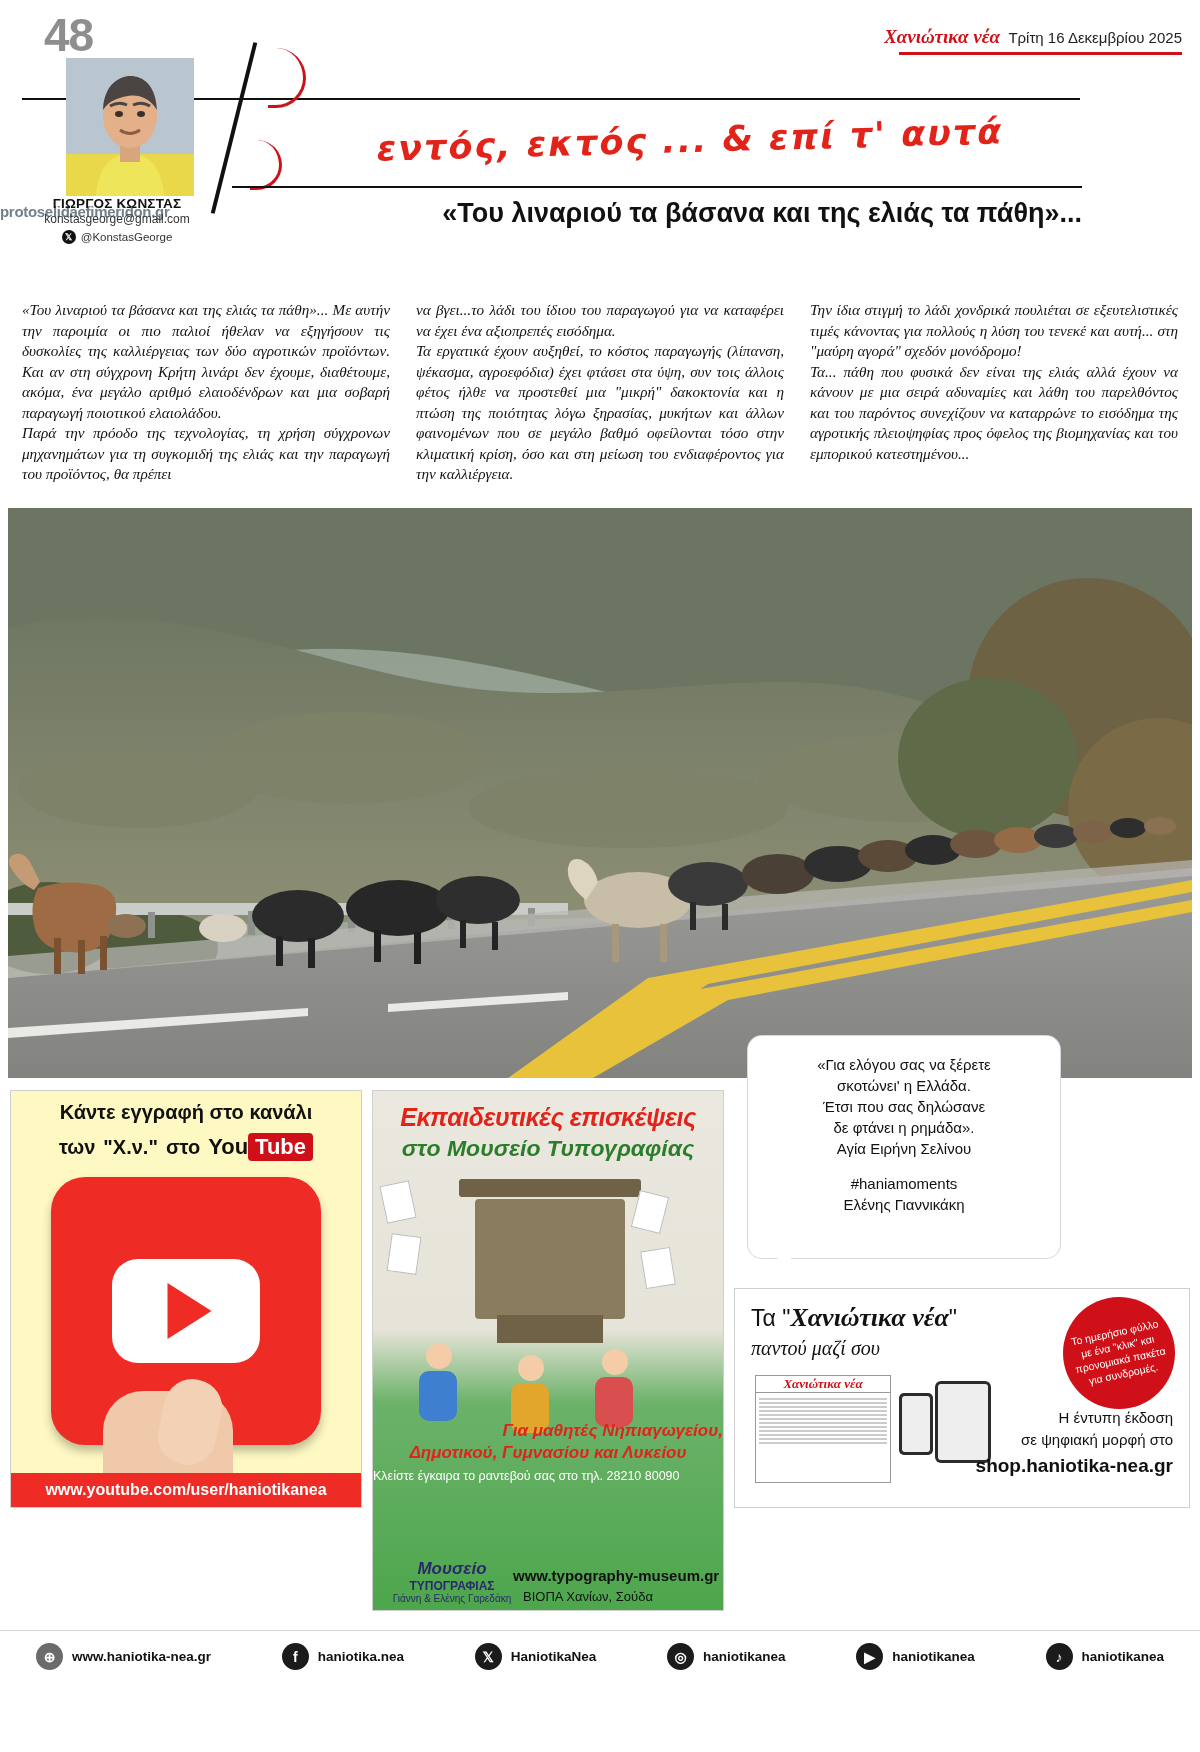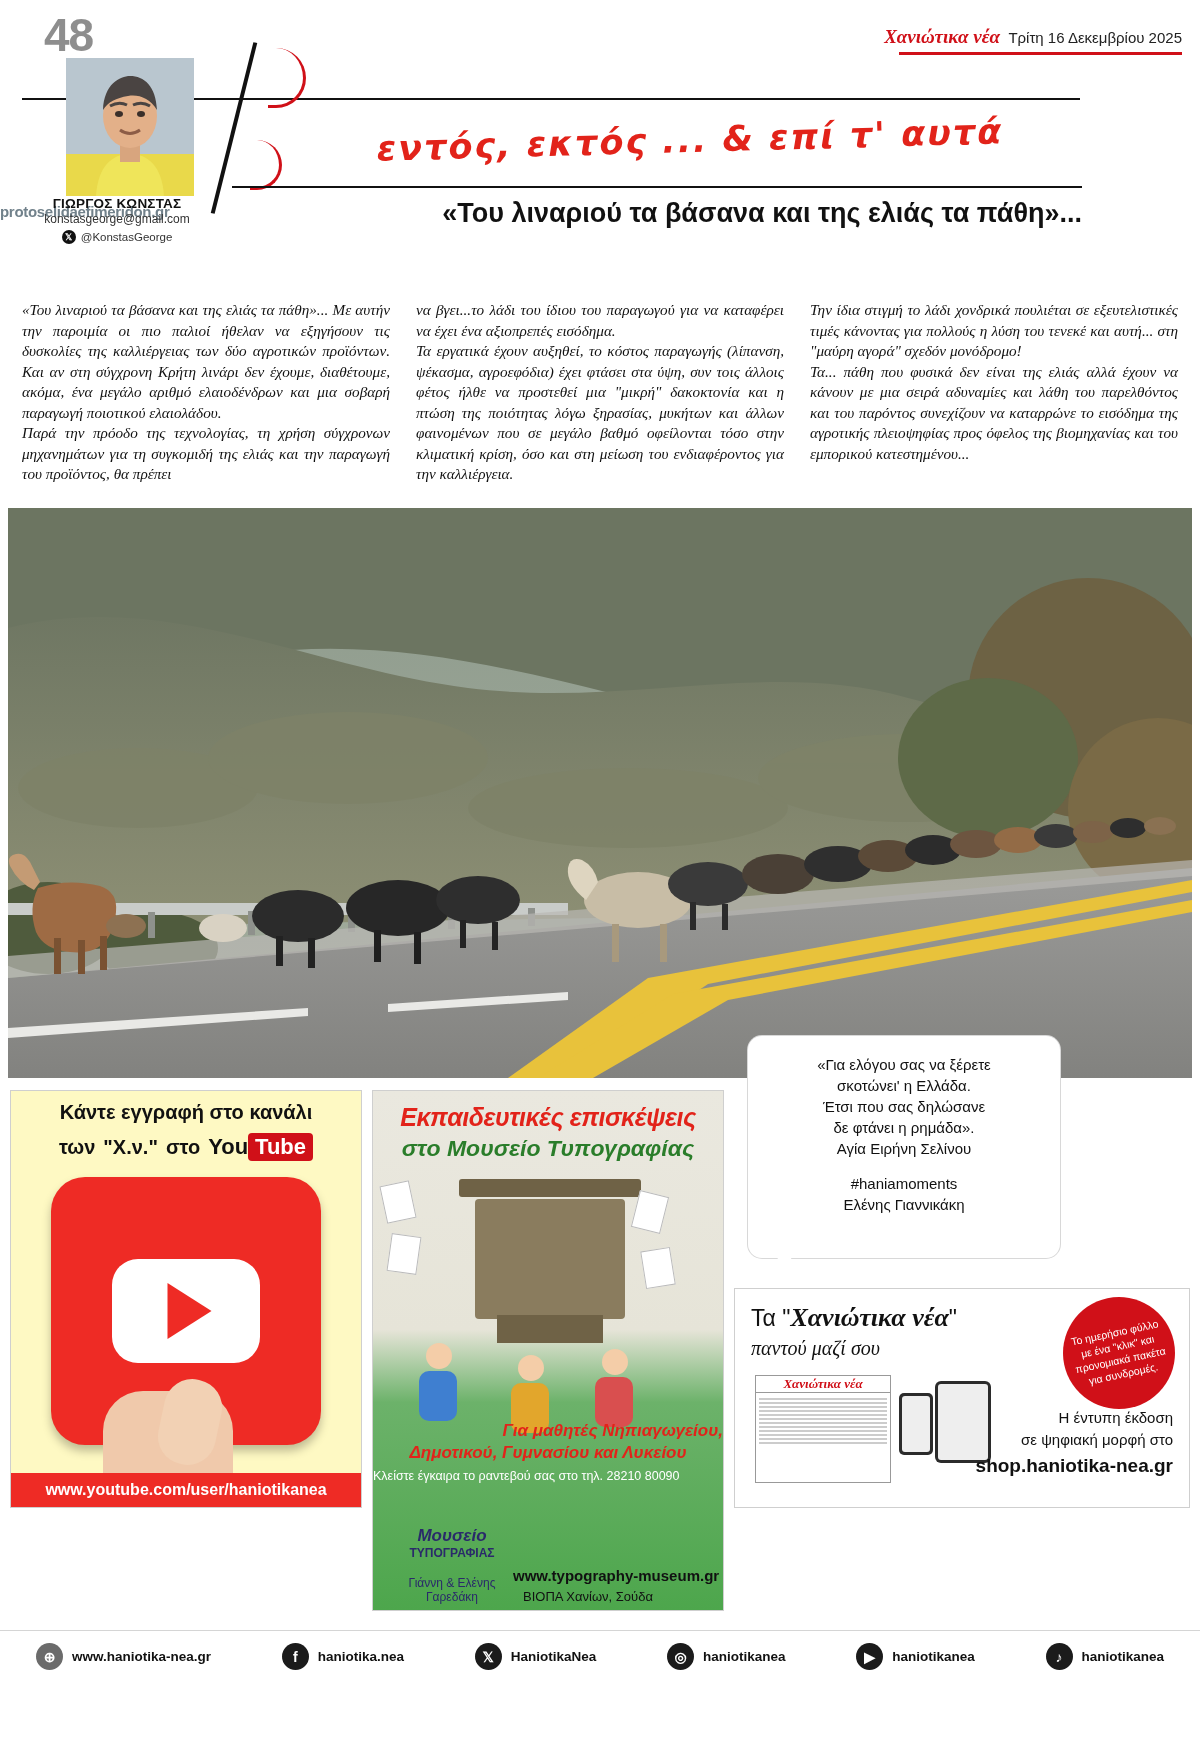--- a/index.html
+++ b/index.html
@@ -247,21 +247,21 @@
   }
   .mus-addr {
     position:absolute; bottom:6px; left:150px; width:190px;
     font-size:13px; color:#111;
   }
   .mus-logo {
     position:absolute; bottom:6px; left:14px; width:130px; text-align:center;
   }
   .mus-logo .l1 { font-size:17px; font-style:italic; color:#2a2a6a; font-weight:bold;}
   .mus-logo .l2 { font-size:12px; color:#2a2a6a; font-weight:bold;}
-  .mus-logo .l3 { font-size:12px; color:#2a2a6a;margin-top:16px;}
+  .mus-logo .l3 { font-size:10px; color:#2a2a6a;}
 
   .ad-digital {
     position:absolute; left:734px; top:1288px; width:456px; height:220px;
     border:1px solid #cfcfcf; background:#fff; overflow:hidden;
   }
   .dig-t1 { position:absolute; left:16px; top:14px; font-size:23px; color:#111; }
   .dig-t1 b { font-family:"Liberation Serif", serif; font-style:italic; font-size:26px;}
   .dig-t2 { position:absolute; left:16px; top:48px; font-size:20px; font-style:italic; color:#111;
             font-family:"Liberation Serif", serif;}
   .dig-seal {

